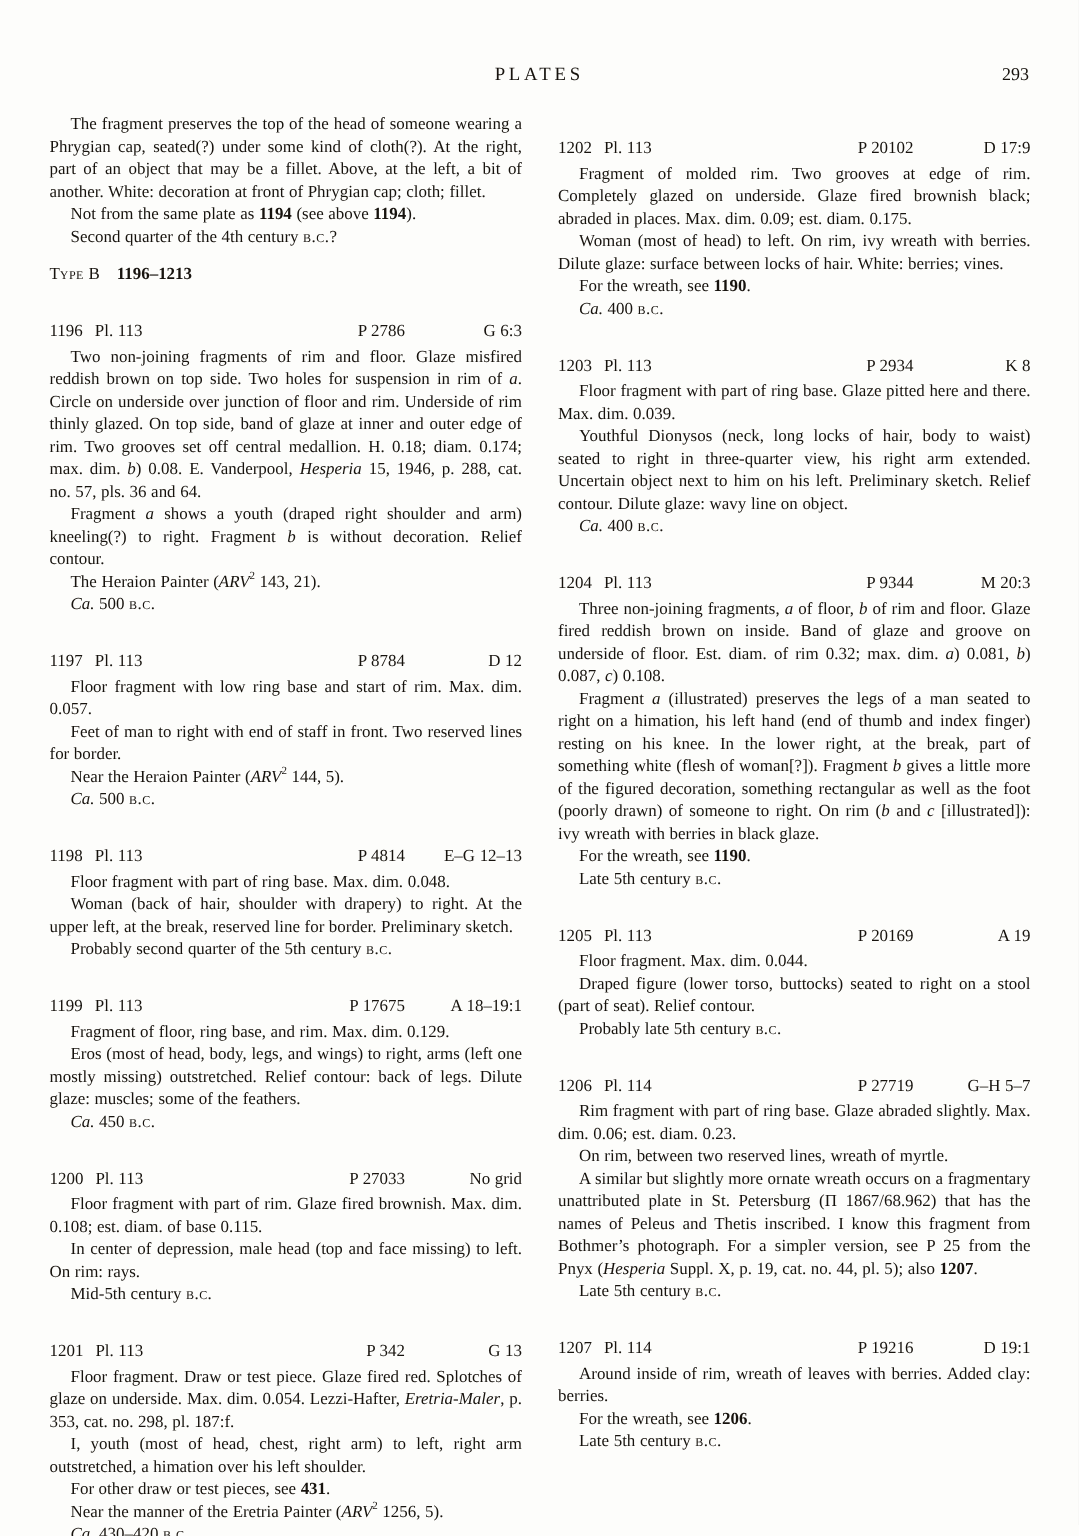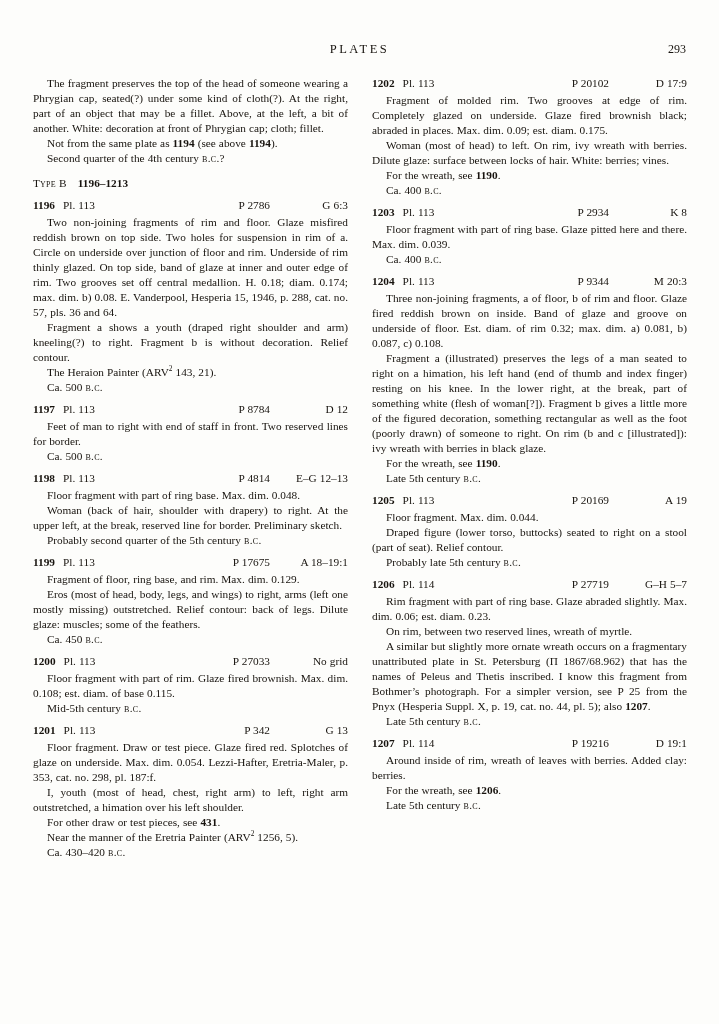--- a/index.html
+++ b/index.html
@@ -26,26 +26,26 @@
     width:315px;
     font-size:11.3px;line-height:15px;
     text-align:justify;
     word-spacing:0.02em;
   }
   .para{margin:0;text-indent:14px;}
   .type-heading{margin:10px 0 0;text-indent:0;}
   .entry{margin-top:7px;}
   .col > *:first-child{margin-top:0;}
   .ehead{display:flex;align-items:baseline;margin:0 0 2px;}
-  .enum{font-weight:700;margin-right:8px;}
+  .enum{font-weight:400;margin-right:8px;margin-top:16px;}
   .espacer{flex:1;}
   .epnum{text-align:right;}
   .egrid{min-width:78px;text-align:right;white-space:nowrap;}
   .st-b{font-weight:700;}
-  .st-i{}
+  .st-i{font-style:italic;}
   .st-sc{font-variant:small-caps;letter-spacing:0.3px;}
   .st-sup{font-size:0.65em;vertical-align:super;line-height:0;}
 </style>
 </head>
 <body>
 
 <div class="page">
   <div class="pagehead">
     <div class="ptitle">PLATES</div>
     <div class="pnum">293</div>
@@ -73,21 +73,23 @@
   </section>
         <section class="entry">
     <div class="ehead">
       <span class="enum">1197</span>
       <span class="eplate">Pl. 113</span>
       <span class="espacer"></span>
       <span class="epnum">P 8784</span>
       <span class="egrid">D 12</span>
     </div>
     <div class="ebody">
+            <p class="para">Floor fragment with low ring base and start of rim.  Max. dim. 0.057.</p>
             <p class="para">Feet of man to right with end of staff in front.  Two reserved lines for border.</p>
+            <p class="para">Near the Heraion Painter (<span class="st-i">ARV</span><span class="st-sup">2</span> 144, 5).</p>
             <p class="para"><span class="st-i">Ca.</span> 500 <span class="st-sc">b.c.</span></p>
           </div>
   </section>
         <section class="entry">
     <div class="ehead">
       <span class="enum">1198</span>
       <span class="eplate">Pl. 113</span>
       <span class="espacer"></span>
       <span class="epnum">P 4814</span>
       <span class="egrid">E–G 12–13</span>
@@ -115,20 +117,21 @@
         <section class="entry">
     <div class="ehead">
       <span class="enum">1200</span>
       <span class="eplate">Pl. 113</span>
       <span class="espacer"></span>
       <span class="epnum">P 27033</span>
       <span class="egrid">No grid</span>
     </div>
     <div class="ebody">
             <p class="para">Floor fragment with part of rim.  Glaze fired brownish.  Max. dim. 0.108; est. diam. of base 0.115.</p>
+            <p class="para">In center of depression, male head (top and face missing) to left.  On rim: rays.</p>
             <p class="para">Mid-5th century <span class="st-sc">b.c.</span></p>
           </div>
   </section>
         <section class="entry">
     <div class="ehead">
       <span class="enum">1201</span>
       <span class="eplate">Pl. 113</span>
       <span class="espacer"></span>
       <span class="epnum">P 342</span>
       <span class="egrid">G 13</span>
@@ -161,20 +164,21 @@
         <section class="entry">
     <div class="ehead">
       <span class="enum">1203</span>
       <span class="eplate">Pl. 113</span>
       <span class="espacer"></span>
       <span class="epnum">P 2934</span>
       <span class="egrid">K 8</span>
     </div>
     <div class="ebody">
             <p class="para">Floor fragment with part of ring base.  Glaze pitted here and there.  Max. dim. 0.039.</p>
+            <p class="para">Youthful Dionysos (neck, long locks of hair, body to waist) seated to right in three-quarter view, his right arm extended.  Uncertain object next to him on his left.  Preliminary sketch.  Relief contour.  Dilute glaze: wavy line on object.</p>
             <p class="para"><span class="st-i">Ca.</span> 400 <span class="st-sc">b.c.</span></p>
           </div>
   </section>
         <section class="entry">
     <div class="ehead">
       <span class="enum">1204</span>
       <span class="eplate">Pl. 113</span>
       <span class="espacer"></span>
       <span class="epnum">P 9344</span>
       <span class="egrid">M 20:3</span>

